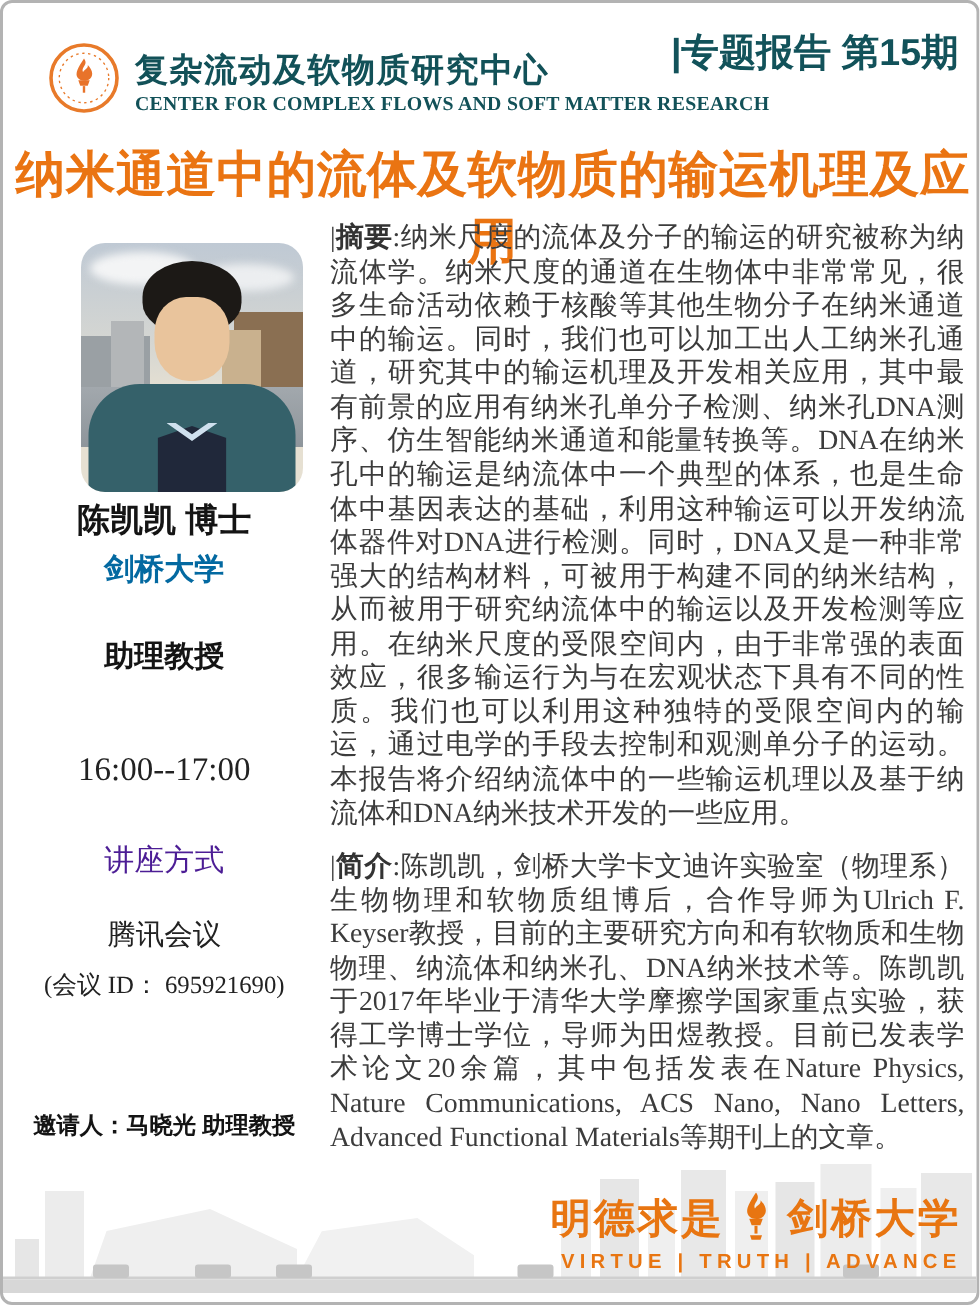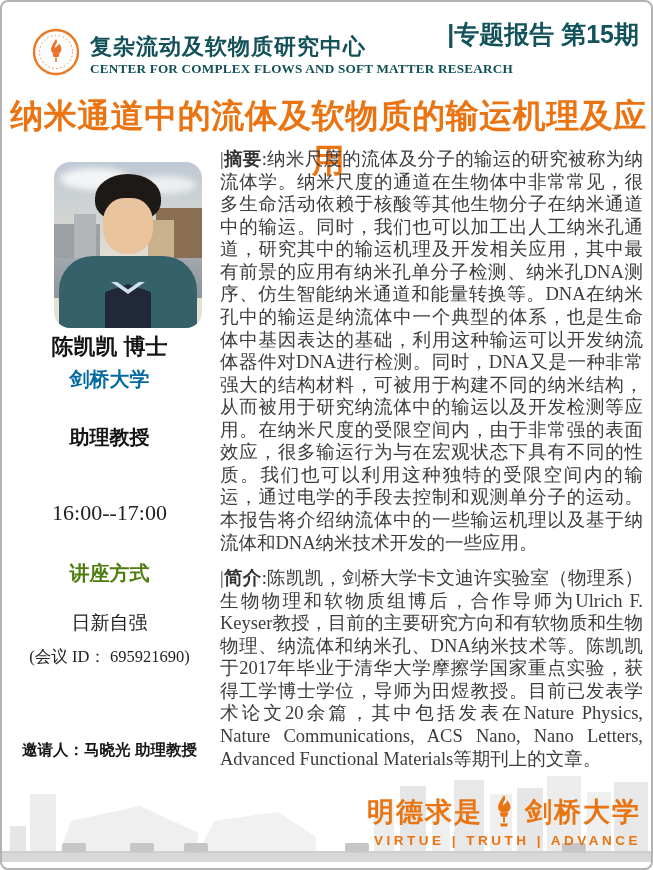--- a/index.html
+++ b/index.html
@@ -38,21 +38,21 @@
   .ph-sweater{left:50%;bottom:0;transform:translateX(-50%);width:46px;height:44px;background:#20283a;
               clip-path:polygon(0 18%,50% 0,100% 18%,100% 100%,0 100%);}
   .ph-collar{left:50%;bottom:34px;transform:translateX(-50%);width:34px;height:12px;background:#cfe0ee;
              clip-path:polygon(0 0,50% 100%,100% 0,82% 0,50% 62%,18% 0);}
   .ltext{position:absolute;left:0;width:215px;text-align:center;}
   .name{top:330px;font-size:22px;font-weight:800;color:#141414;}
   .affil{top:364px;font-size:20px;font-weight:800;color:#0369a1;}
   .sec-time{top:422px;font-size:20px;font-weight:800;color:#141414;}
   .date{top:463px;font-size:19px;font-family:"Liberation Serif",serif;color:#222;}
   .time{top:498px;font-size:22px;font-family:"Liberation Serif",serif;color:#222;}
-  .sec-method{top:558px;font-size:20px;font-weight:700;color:#4d7c0f;}
+  .sec-method{top:558px;font-size:20px;font-weight:400;color:#4c1d95;}
   .method{top:608px;font-size:19px;color:#222;}
   .meeting-id{top:644px;font-size:16.5px;font-family:"Liberation Serif",serif;color:#222;}
   .host{top:738px;font-size:15.5px;font-weight:800;color:#141414;}
   
   .para{position:absolute;left:218px;width:423px;margin:0;font-size:18.5px;line-height:1.22;
         text-align:justify;color:#3c3c3c;font-family:"Liberation Serif","Liberation Sans",serif;}
   .abstract{top:146px;}
   .bio{top:565px;}
   .pbar{font-weight:400;color:#3c3c3c;}
   .plabel{font-weight:800;color:#333;}
@@ -115,21 +115,21 @@
       <div class="ph ph-face"></div>
       <div class="ph ph-jacket"></div>
       <div class="ph ph-sweater"></div>
       <div class="ph ph-collar"></div>
     </div>
     <div class="ltext name">陈凯凯 博士</div>
     <div class="ltext affil">剑桥大学</div>
     <div class="ltext sec-time">助理教授</div>
     <div class="ltext time">16:00--17:00</div>
     <div class="ltext sec-method">讲座方式</div>
-    <div class="ltext method">日新自强</div>
+    <div class="ltext method">腾讯会议</div>
     <div class="ltext meeting-id">(会议 ID：  695921690)</div>
     <div class="ltext host">邀请人：马晓光 助理教授</div>
   </div>
 
   <p class="para abstract">
     <span class="pbar">|</span><span class="plabel">摘要</span><span class="pbar">:</span><span>纳米尺度的流体及分子的输运的研究被称为纳流体学。纳米尺度的通道在生物体中非常常见，很多生命活动依赖于核酸等其他生物分子在纳米通道中的输运。同时，我们也可以加工出人工纳米孔通道，研究其中的输运机理及开发相关应用，其中最有前景的应用有纳米孔单分子检测、纳米孔DNA测序、仿生智能纳米通道和能量转换等。DNA在纳米孔中的输运是纳流体中一个典型的体系，也是生命体中基因表达的基础，利用这种输运可以开发纳流体器件对DNA进行检测。同时，DNA又是一种非常强大的结构材料，可被用于构建不同的纳米结构，从而被用于研究纳流体中的输运以及开发检测等应用。在纳米尺度的受限空间内，由于非常强的表面效应，很多输运行为与在宏观状态下具有不同的性质。我们也可以利用这种独特的受限空间内的输运，通过电学的手段去控制和观测单分子的运动。本报告将介绍纳流体中的一些输运机理以及基于纳流体和DNA纳米技术开发的一些应用。</span>
   </p>
   <p class="para bio">
     <span class="pbar">|</span><span class="plabel">简介</span><span class="pbar">:</span><span>陈凯凯，剑桥大学卡文迪许实验室（物理系）生物物理和软物质组博后，合作导师为Ulrich F. Keyser教授，目前的主要研究方向和有软物质和生物物理、纳流体和纳米孔、DNA纳米技术等。陈凯凯于2017年毕业于清华大学摩擦学国家重点实验，获得工学博士学位，导师为田煜教授。目前已发表学术论文20余篇，其中包括发表在Nature Physics, Nature Communications, ACS Nano, Nano Letters, Advanced Functional Materials等期刊上的文章。</span>
   </p>

